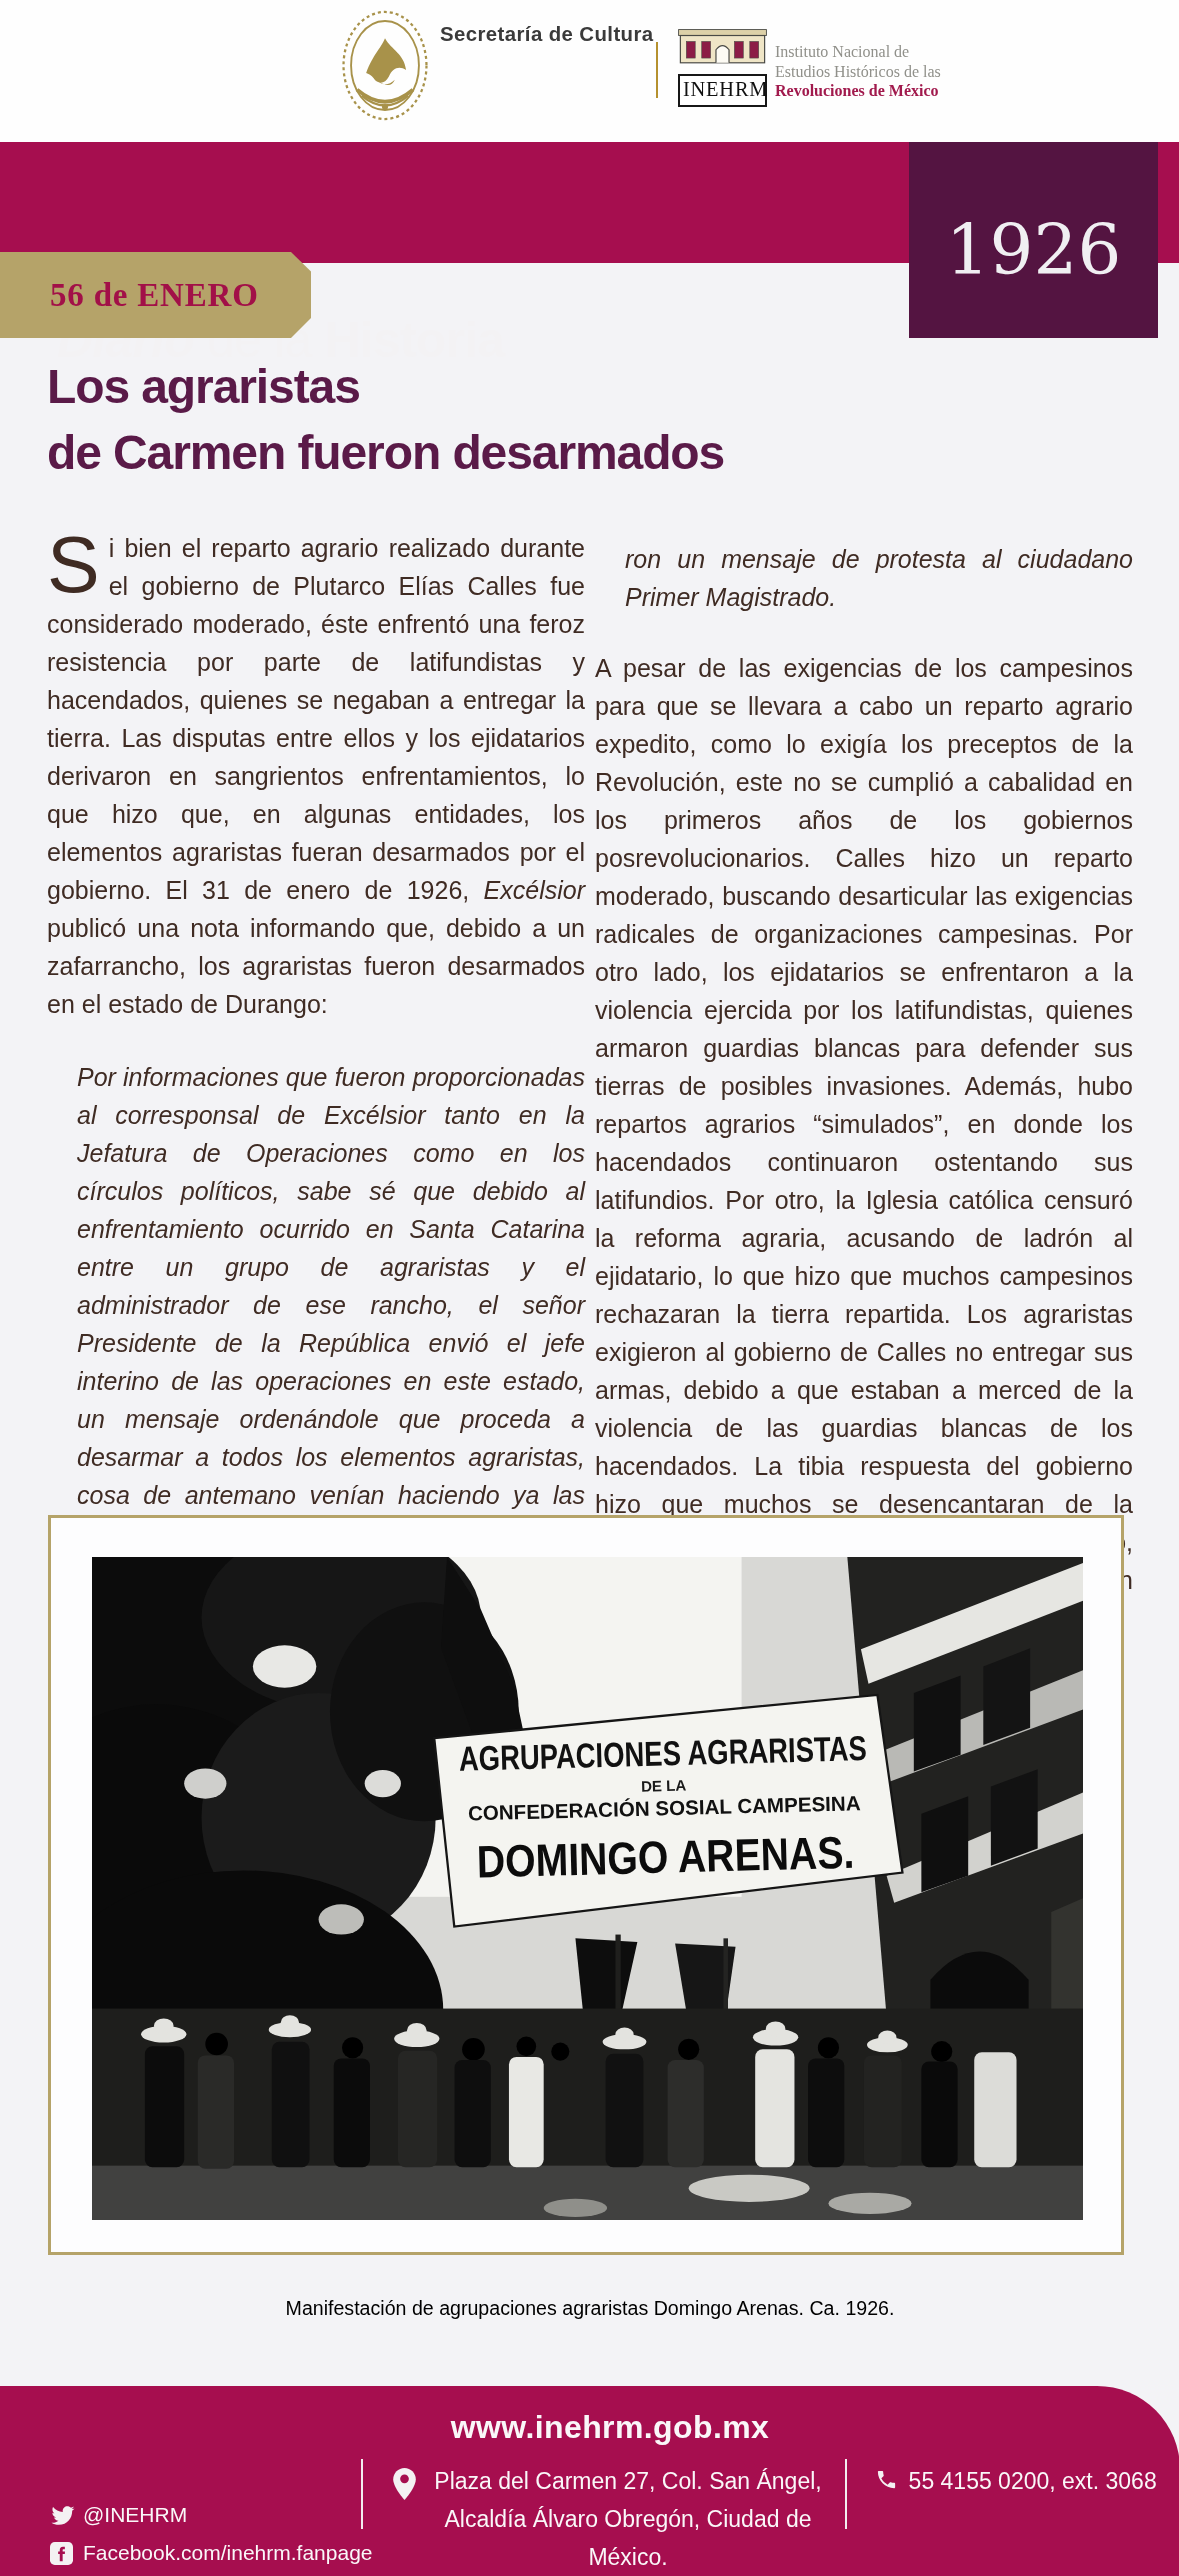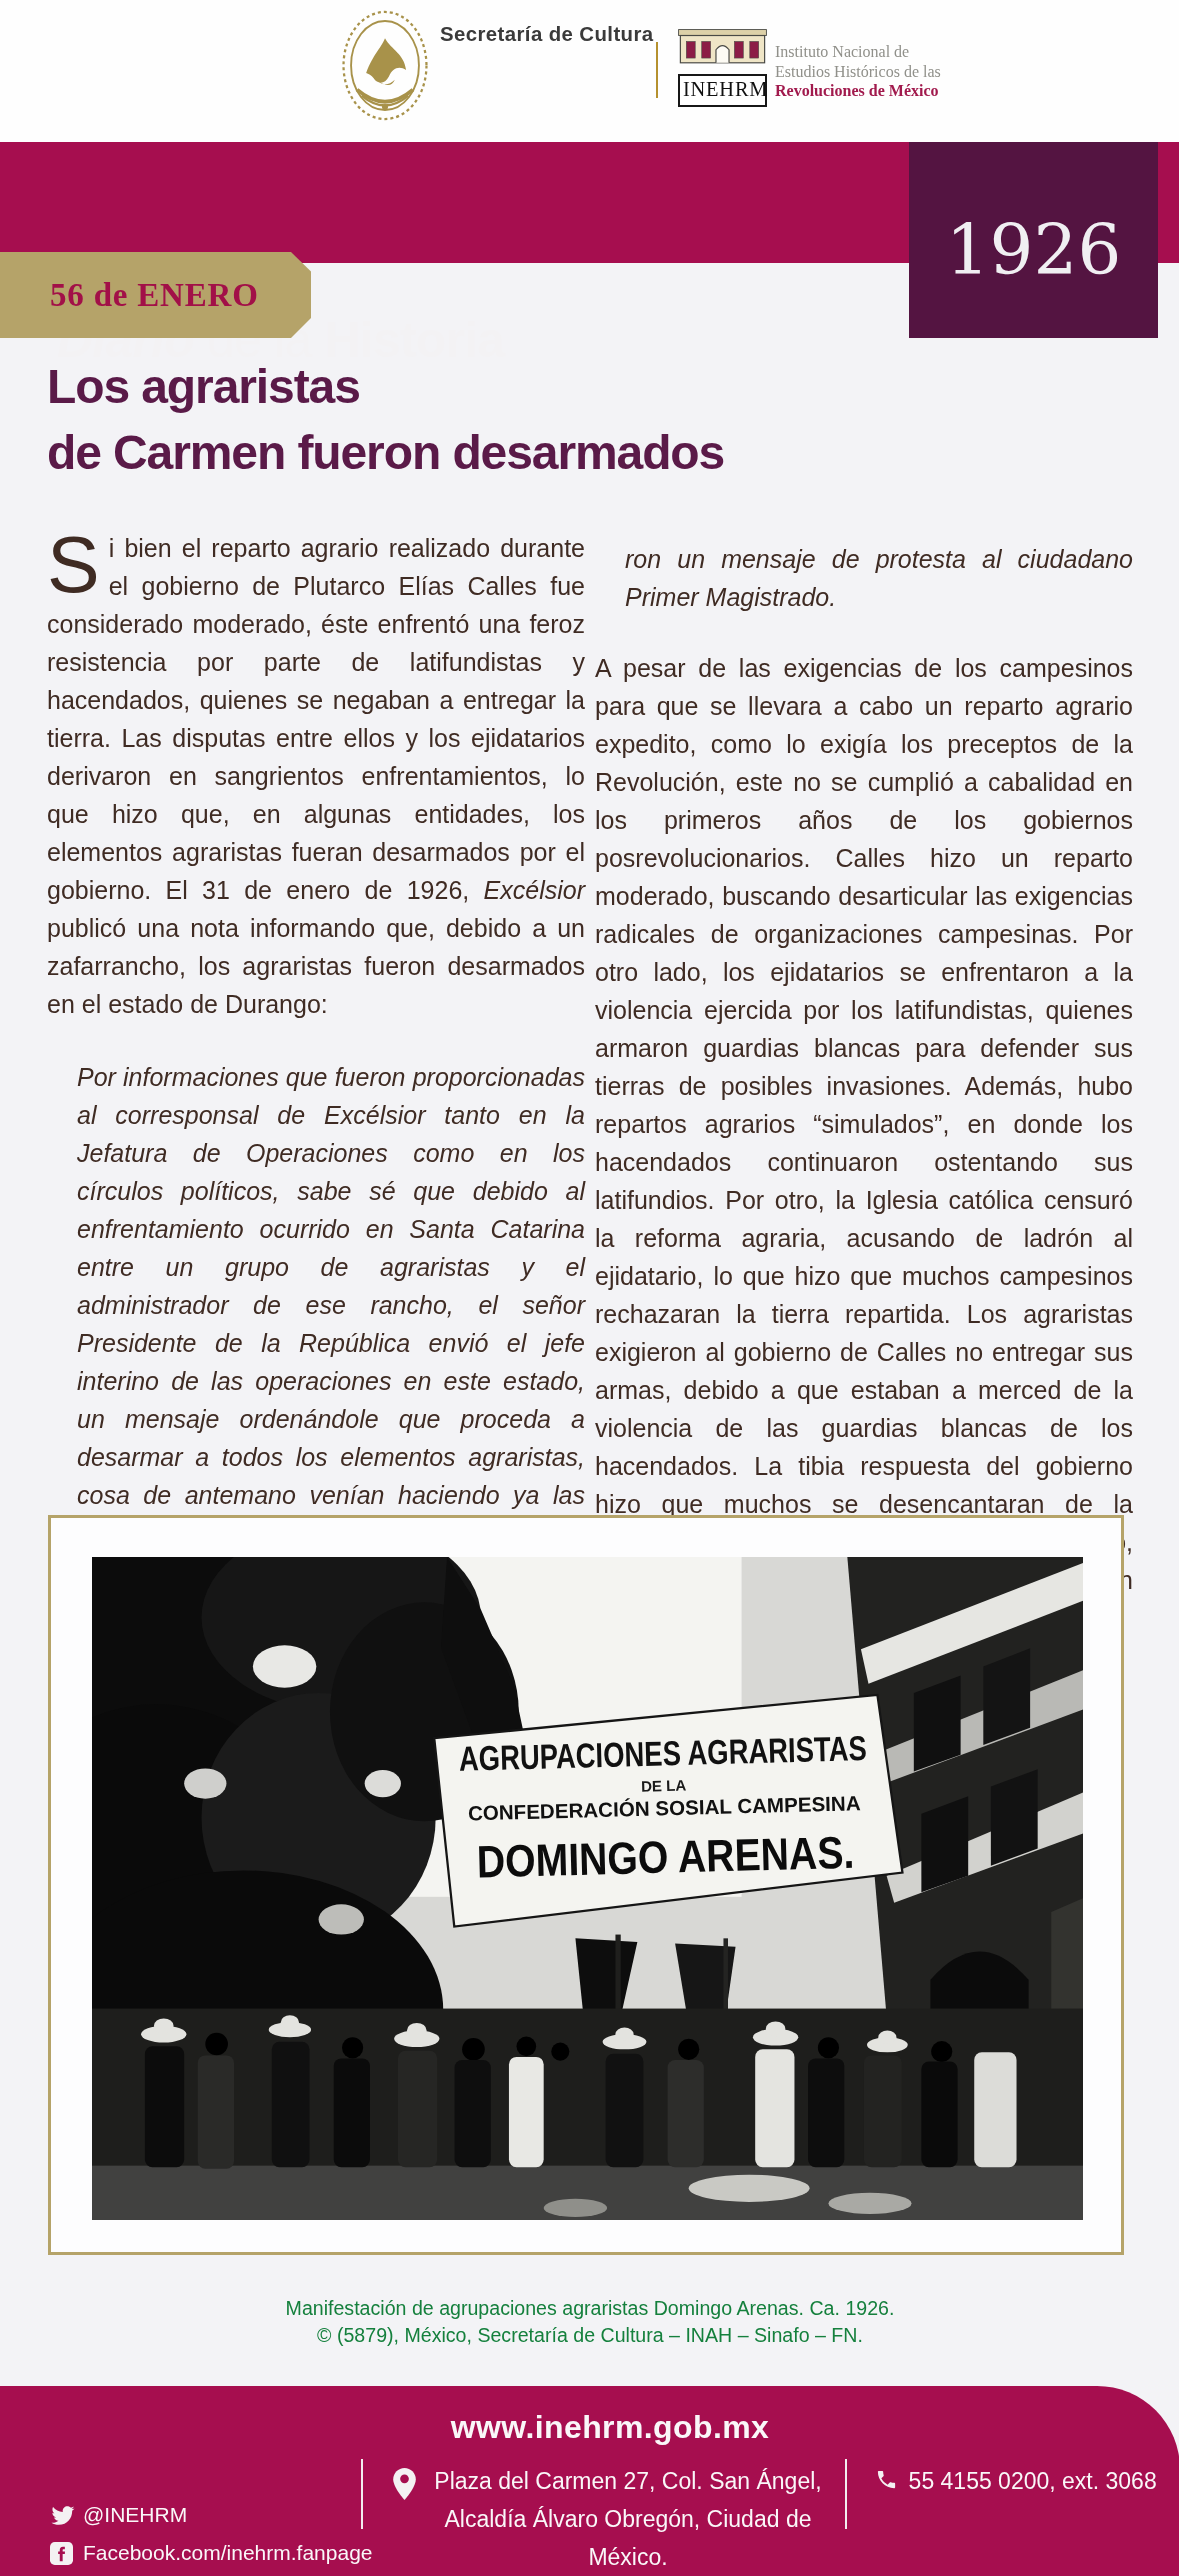--- a/index.html
+++ b/index.html
@@ -48,21 +48,21 @@
   .quote-cont{margin:10.6px 0 0 30px;font-style:italic;}
   .p-normal{margin:33px 0 0 0;}
   em{font-style:italic;}
 
   
   .photo-frame{position:absolute;left:48px;top:1515px;width:1076px;height:740px;border:3px solid #B5A369;
                background:#FDFDFE;box-sizing:border-box;}
   .photo{position:absolute;left:41px;top:39px;width:991px;height:663px;background:#222;}
   .photo svg{display:block;width:991px;height:663px;}
   .caption{position:absolute;left:0;top:2295px;width:1180px;text-align:center;font-size:19.6px;
-           line-height:27px;color:#15803d;}
+           line-height:27px;color:#000000;}
 
   
   .footer{position:absolute;left:0;top:2386px;width:1180px;height:190px;background:#A60E4F;
           border-top-right-radius:83px;color:#FAF7F9;}
   .footer-url{position:absolute;left:0;top:23px;width:100%;text-align:center;font-weight:bold;
               font-size:32px;letter-spacing:0.4px;margin-left:20px;}
   .social{position:absolute;left:50px;top:66px;margin-top:44px;}
   .social-row{display:flex;align-items:center;height:38px;}
   .social-row .icon{width:33px;display:flex;justify-content:flex-start;}
   .social-row .lbl{font-size:21px;}
@@ -239,21 +239,20 @@
           <rect x="948" y="664" width="48" height="144" rx="10" fill="#0d0d0d"></rect>
           <rect x="1022" y="660" width="50" height="148" rx="10" fill="#232321"></rect>
           <rect x="1098" y="668" width="48" height="140" rx="10" fill="#0a0a0a"></rect>
           <rect x="1168" y="656" width="56" height="152" rx="10" fill="#dcdcd8"></rect>
         </g>
       </svg>
     </div>
   </div>
   <div class="caption">
     <div>Manifestación de agrupaciones agraristas Domingo Arenas. Ca. 1926.</div>
-    <div>© (5879), México, Secretaría de Cultura – INAH – Sinafo – FN.</div>
   </div>
 
   <div class="footer">
     <div class="footer-url">www.inehrm.gob.mx</div>
 
     <div class="social">
       <div class="social-row">
         <span class="icon">
           <svg width="26" height="23" viewBox="0 0 24 24" fill="#F4F1F3">
               <path d="M23.954 4.569c-.885.389-1.83.654-2.825.775 1.014-.611 1.794-1.574 2.163-2.723-.951.555-2.005.959-3.127 1.184-.896-.959-2.173-1.559-3.591-1.559-2.717 0-4.92 2.203-4.92 4.917 0 .39.045.765.127 1.124C7.691 8.094 4.066 6.13 1.64 3.161c-.427.722-.666 1.561-.666 2.475 0 1.71.87 3.213 2.188 4.096-.807-.026-1.566-.248-2.228-.616v.061c0 2.385 1.693 4.374 3.946 4.827-.413.111-.849.171-1.296.171-.314 0-.615-.03-.916-.086.631 1.953 2.445 3.377 4.604 3.417-1.68 1.319-3.809 2.105-6.102 2.105-.39 0-.779-.023-1.17-.067 2.189 1.394 4.768 2.209 7.557 2.209 9.054 0 13.999-7.496 13.999-13.986 0-.209 0-.42-.015-.63.961-.689 1.8-1.56 2.46-2.548l-.047-.02z"></path>

